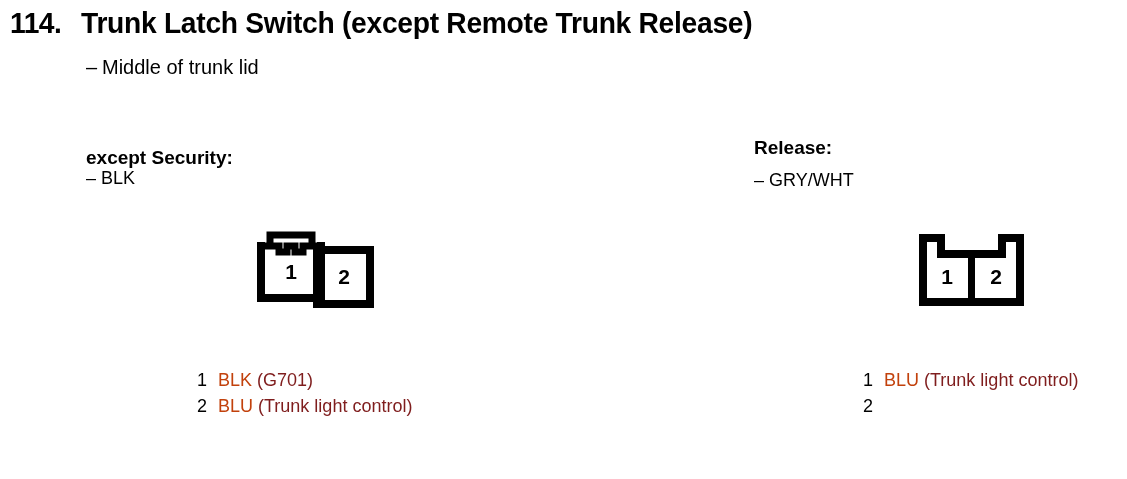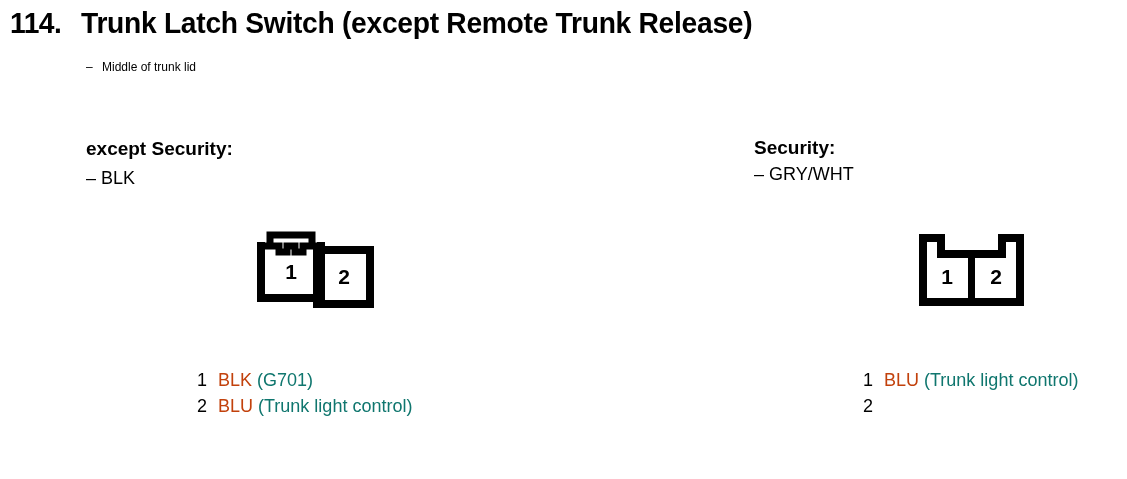--- a/index.html
+++ b/index.html
@@ -47,21 +47,21 @@
     transform-origin: left center;
   }
 
   
   .loc-list {
     position: absolute;
     left: 86px;
     top: 54px;
   }
   .loc-line {
-    font-size: 12px;
+    font-size: 20px;
     line-height: 27px;
     white-space: nowrap;
   }
   .dash {
     display: inline-block;
     width: 16px;
   }
 
   
   .col {
@@ -76,24 +76,24 @@
     position: absolute;
     font-size: 19px;
     font-weight: bold;
     white-space: nowrap;
   }
   .sect-wire {
     position: absolute;
     font-size: 18px;
     white-space: nowrap;
   }
-  .col-left .sect-head  { left: 86px; top: 138px; }
+  .col-left .sect-head  { left: 86px; top: 147px; }
   .col-left .sect-wire  { left: 86px; top: 168px; }
   .col-right .sect-head { left: 14px; top: 137px; }
-  .col-right .sect-wire { left: 14px; top: 164px; }
+  .col-right .sect-wire { left: 14px; top: 170px; }
 
   
   .conn {
     position: absolute;
   }
   .conn-left  { left: 250px; top: 222px; }
   .conn-right { left: 175px; top: 222px; }
 
   .conn svg { display: block; }
 
@@ -124,21 +124,21 @@
   }
   .pin-body {
     display: block;
   }
   .pin-sub {
     display: block;
     line-height: 26px;
     white-space: nowrap;
   }
   .note {
-    color: #0f766e;
+    color: #7f1d1d;
   }
   .wire {
     color: #c2410c;
   }
 </style>
 </head>
 <body>
 
 <div class="page">
 
@@ -190,21 +190,21 @@
             <span class="wire">BLU</span>
             <span class="note">(Trunk light control)</span>
           </span>
         </span>
       </div>
     </div>
   </div>
 
   <div class="col col-right">
 
-    <div class="sect-head">Security:</div>
+    <div class="sect-head">Release:</div>
     <div class="sect-wire">– GRY/WHT</div>
 
     <div class="conn conn-right">
       <svg width="130" height="95" viewBox="0 0 130 95" aria-hidden="true">
 
         <path d="M8 16 L26 16 L26 32 L87 32 L87 16 L105 16 L105 80 L8 80 Z" fill="none" stroke="#000000" stroke-width="8" stroke-linejoin="miter"></path>
 
         <path d="M56.5 32 L56.5 80" fill="none" stroke="#000000" stroke-width="7"></path>
         <text class="pin-num" x="32" y="62" text-anchor="middle">1</text>
         <text class="pin-num" x="81" y="62" text-anchor="middle">2</text>

